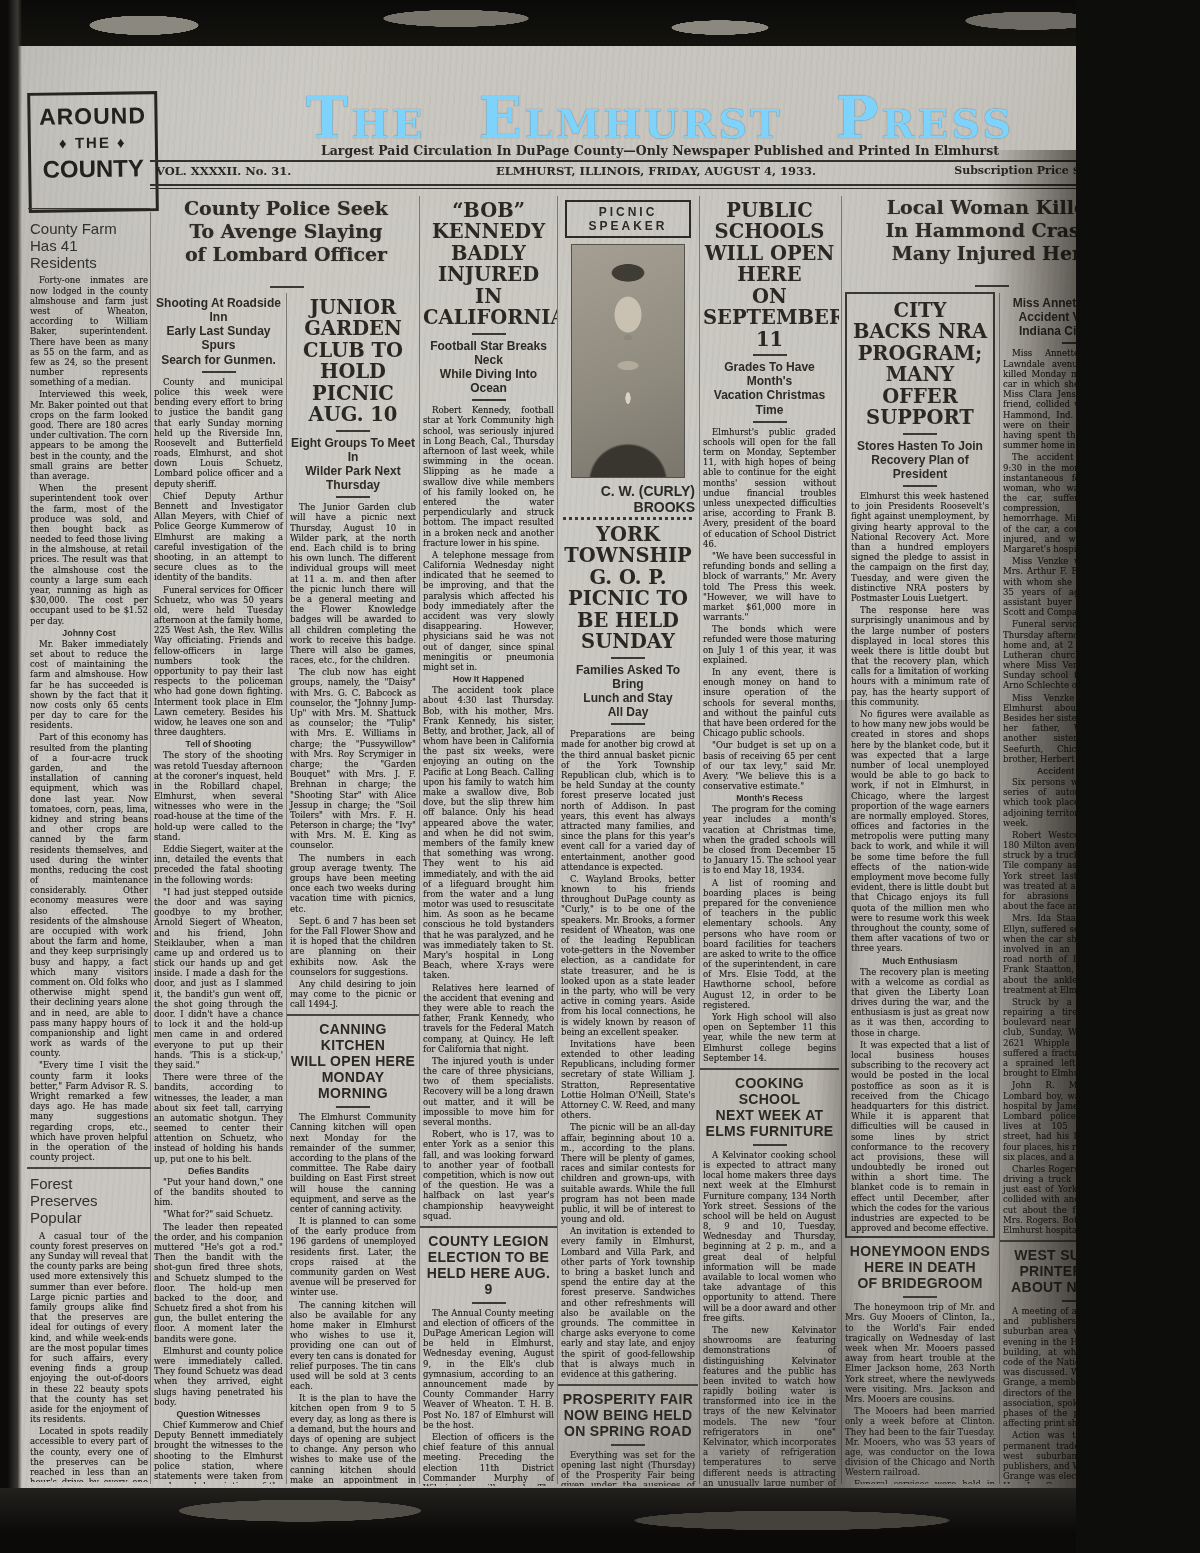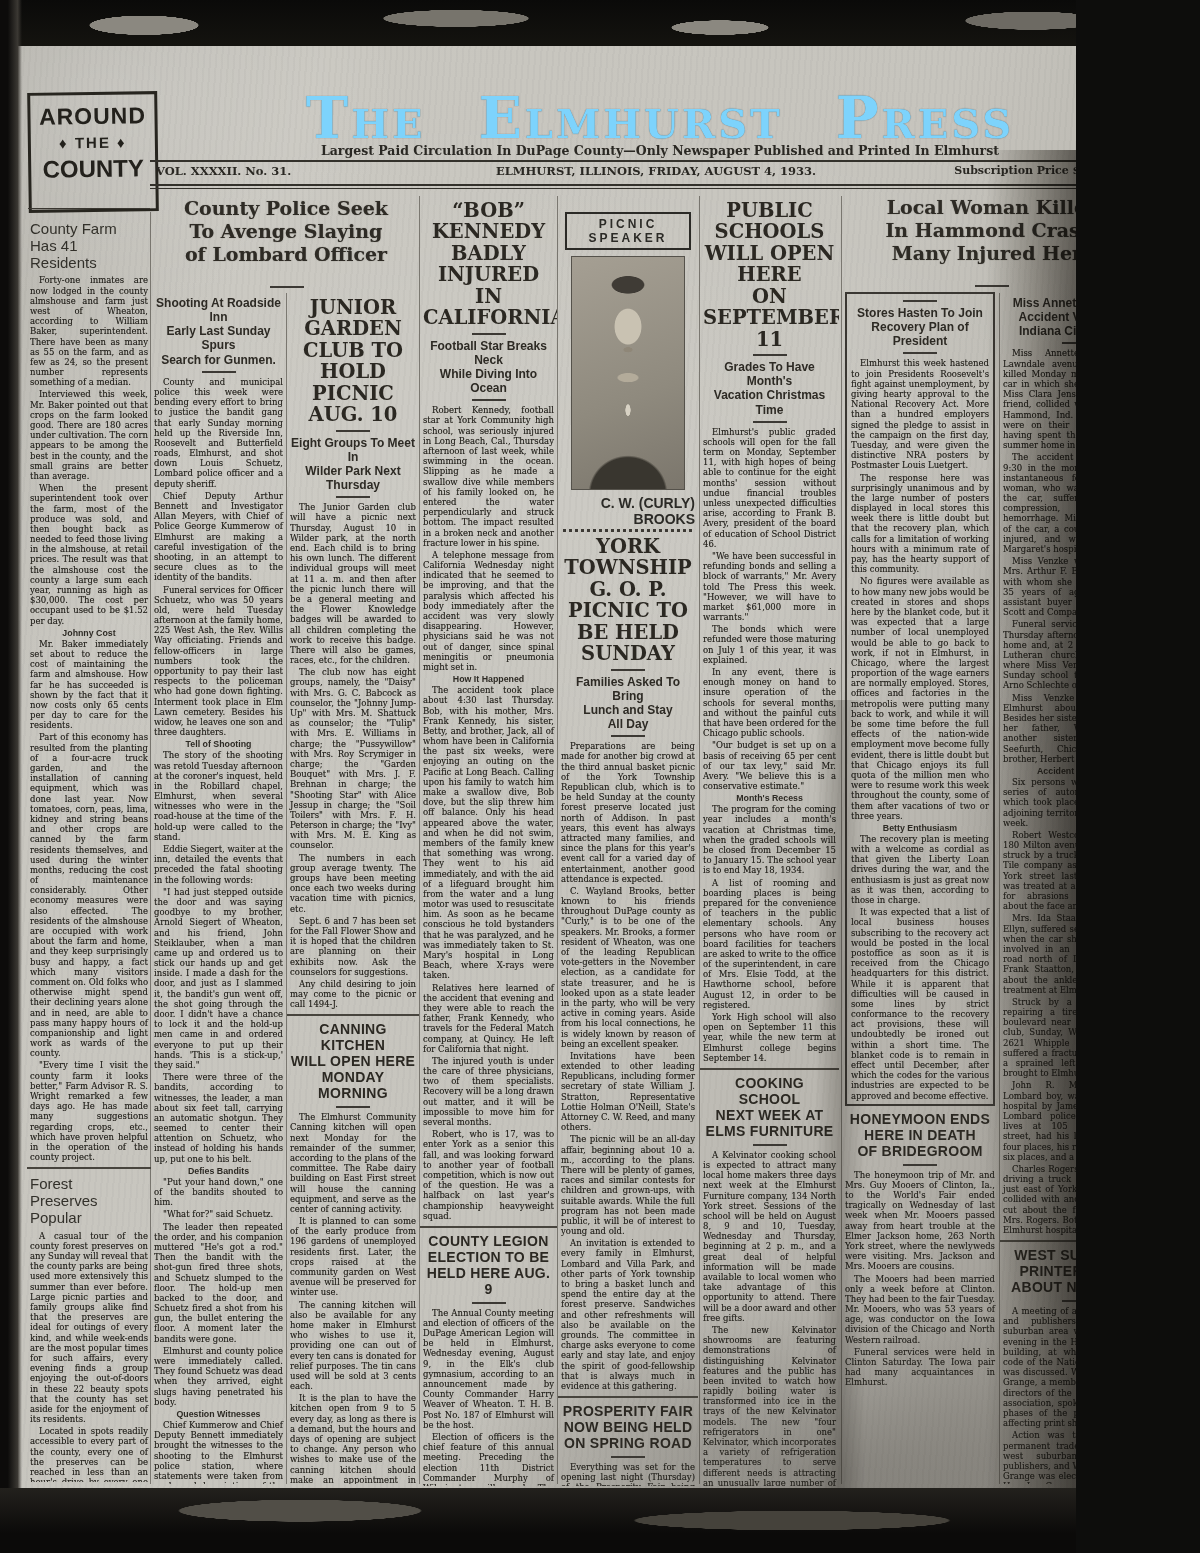--- a/index.html
+++ b/index.html
@@ -75,21 +75,21 @@
       text-align:center;white-space:pre-line;margin:4px 0 3px;color:#2d2a24;}
   .crosshead{font-family:"Liberation Sans",sans-serif;font-weight:700;font-size:8.8px;text-align:center;
       margin:2px 0 1px;color:#2d2a24;}
   .head-light{font-family:"Liberation Sans",sans-serif;font-weight:400;font-size:15px;line-height:1.12;
       white-space:pre-line;margin:7px 0 4px;color:#32302a;}
   .rule{width:34px;height:2px;background:#3c3934;margin:4px auto 4px;}
   .cutline{height:2px;background:#47443d;margin:5px -3px 4px;}
   .storybox{border:2px solid #3a3732;padding:2px 4px 1px;margin:0 0 4px;}
   
   .photo-label{border:2px solid #2b2a26;font-family:"Liberation Sans",sans-serif;font-weight:700;
-      font-size:12px;letter-spacing:3px;text-align:center;padding:3px 0;margin:16px 4px 6px;color:#2b2a26;}
+      font-size:12px;letter-spacing:3px;text-align:center;padding:3px 0;margin:4px 4px 6px;color:#2b2a26;}
   .portrait{height:232px;margin:0 10px;border:1px solid #55524b;background:
       radial-gradient(ellipse 26px 14px at 50% 12%, #3f3b35 0 60%, transparent 65%),
       radial-gradient(ellipse 21px 28px at 50% 30%, #c9c2b2 0 62%, transparent 66%),
       radial-gradient(ellipse 5px 3px at 42% 27%, #2e2b27 0 60%, transparent 70%),
       radial-gradient(ellipse 5px 3px at 58% 27%, #2e2b27 0 60%, transparent 70%),
       radial-gradient(ellipse 7px 4px at 50% 40%, #8f8778 0 60%, transparent 70%),
       radial-gradient(ellipse 16px 7px at 50% 52%, #b3ab9a 0 60%, transparent 70%),
       radial-gradient(ellipse 4px 9px at 50% 66%, #d8d2c4 0 60%, transparent 70%),
       radial-gradient(ellipse 60px 58px at 50% 102%, #39362f 0 62%, transparent 66%),
       linear-gradient(160deg,#a59f93,#8f8a7e 60%,#7b766c);}
@@ -269,29 +269,32 @@
         <div class="cutline"></div>
         <div class="head-sans">COOKING SCHOOL
 NEXT WEEK AT
 ELMS FURNITURE</div>
         <div class="rule"></div>
         <p class="para">A Kelvinator cooking school is expected to attract many local home makers three days next week at the Elmhurst Furniture company, 134 North York street. Sessions of the school will be held on August 8, 9 and 10, Tuesday, Wednesday and Thursday, beginning at 2 p. m., and a great deal of helpful information will be made available to local women who take advantage of this opportunity to attend. There will be a door award and other free gifts.</p>
         <p class="para">The new Kelvinator showrooms are featuring demonstrations of distinguishing Kelvinator features and the public has been invited to watch how rapidly boiling water is transformed into ice in the trays of the new Kelvinator models. The new "four refrigerators in one" Kelvinator, which incorporates a variety of refrigeration temperatures to serve different needs is attracting an unusually large number of people to the showroom, Mr. Chambers said.</p>
       </section>
       <section class="col" style="left: 842px; top: 292px; width: 156px; height: 1192px;">
         <div class="storybox">
+          <div class="head-serif">CITY BACKS NRA
+PROGRAM; MANY
+OFFER SUPPORT</div>
           <div class="rule"></div>
           <div class="subhead">Stores Hasten To Join
 Recovery Plan of
 President</div>
           <div class="rule"></div>
           <p class="para">Elmhurst this week hastened to join Presidents Roosevelt's fight against unemployment, by giving hearty approval to the National Recovery Act. More than a hundred employers signed the pledge to assist in the campaign on the first day, Tuesday, and were given the distinctive NRA posters by Postmaster Louis Luetgert.</p>
           <p class="para">The response here was surprisingly unanimous and by the large number of posters displayed in local stores this week there is little doubt but that the recovery plan, which calls for a limitation of working hours with a minimum rate of pay, has the hearty support of this community.</p>
           <p class="para">No figures were available as to how many new jobs would be created in stores and shops here by the blanket code, but it was expected that a large number of local unemployed would be able to go back to work, if not in Elmhurst, in Chicago, where the largest proportion of the wage earners are normally employed. Stores, offices and factories in the metropolis were putting many back to work, and while it will be some time before the full effects of the nation-wide employment move become fully evident, there is little doubt but that Chicago enjoys its full quota of the million men who were to resume work this week throughout the county, some of them after vacations of two or three years.</p>
-          <div class="crosshead">Betty Enthusiasm</div>
+          <div class="crosshead">Much Enthusiasm</div>
           <p class="para">The recovery plan is meeting with a welcome as cordial as that given the Liberty Loan drives during the war, and the enthusiasm is just as great now as it was then, according to those in charge.</p>
           <p class="para">It was expected that a list of local business houses subscribing to the recovery act would be posted in the local postoffice as soon as it is received from the Chicago headquarters for this district. While it is apparent that difficulties will be caused in some lines by strict conformance to the recovery act provisions, these will undoubtedly be ironed out within a short time. The blanket code is to remain in effect until December, after which the codes for the various industries are expected to be approved and become effective.</p>
         </div>
         <div class="head-sans">HONEYMOON ENDS
 HERE IN DEATH
 OF BRIDEGROOM</div>
         <div class="rule"></div>
         <p class="para">The honeymoon trip of Mr. and Mrs. Guy Mooers of Clinton, Ia., to the World's Fair ended tragically on Wednesday of last week when Mr. Mooers passed away from heart trouble at the Elmer Jackson home, 263 North York street, where the newlyweds were visiting. Mrs. Jackson and Mrs. Mooers are cousins.</p>
         <p class="para">The Mooers had been married only a week before at Clinton. They had been to the fair Tuesday. Mr. Mooers, who was 53 years of age, was conductor on the Iowa division of the Chicago and North Western railroad.</p>
         <p class="para">Funeral services were held in Clinton Saturday. The Iowa pair had many acquaintances in Elmhurst.</p>

